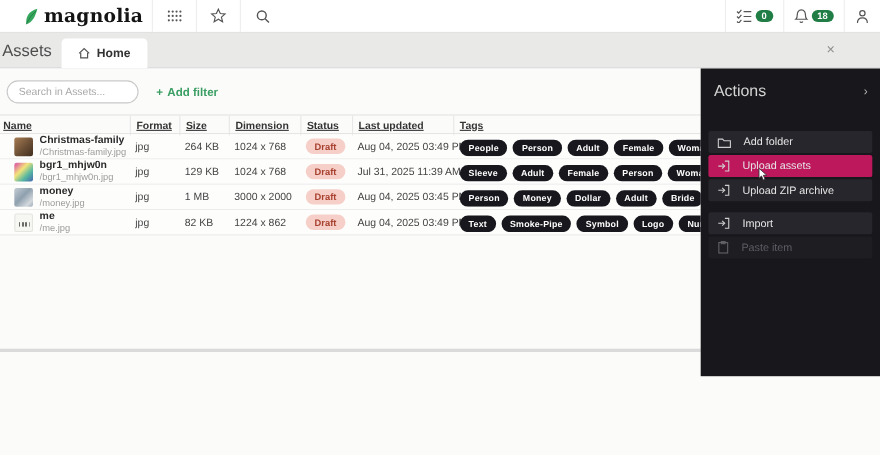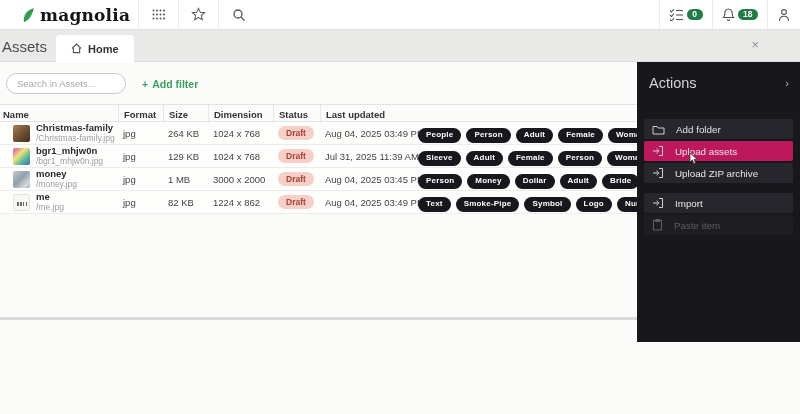--- a/index.html
+++ b/index.html
@@ -23,21 +23,21 @@
 
   
   .content{position:absolute;top:62px;left:0;width:637px;height:258px;background:#fbfbfa;border-bottom:3px solid #dadada;}
   .search-input{position:absolute;left:6px;top:11px;width:120px;height:21px;border:1px solid #c9c9c9;border-radius:11px;padding:0 10px;font-size:9.5px;color:#444;background:#fff;outline:none;font-family:"Liberation Sans",sans-serif;}
   .search-input::placeholder{color:#a9a9a9;}
   .add-filter{position:absolute;left:142px;top:16px;font-size:10.5px;color:#3a9e63;font-weight:bold;display:flex;gap:4px;align-items:center;cursor:pointer;}
 
   .table{position:absolute;top:42px;left:0;right:0;}
   .trow{display:grid;grid-template-columns:118px 45px 45px 65px 47px 92px 1fr;align-items:center;}
   .thead{height:18px;border-top:1px solid #e3e3e3;border-bottom:1px solid #e3e3e3;}
-  .thead .hc{font-size:9.5px;font-weight:bold;color:#333;padding-left:5px;border-left:1px solid #e7e7e7;height:18px;display:flex;align-items:center;}
+  .thead .hc{font-size:9.5px;font-weight:bold;color:#333;padding-left:5px;border-left:1px solid #e7e7e7;height:18px;display:flex;align-items:center;text-decoration:underline;}
   .thead .hc:first-child{border-left:none;padding-left:3px;}
   .rrow{height:23px;border-bottom:1px solid #ececec;background:#fdfdfc;}
   .cell{font-size:9.5px;color:#444;padding-left:5px;white-space:nowrap;}
   .namecell{display:flex;align-items:center;padding-left:13px;}
   .thumb{width:17px;height:17px;border-radius:2px;flex:0 0 17px;}
   .t1{background:linear-gradient(135deg,#a87c54,#6b4f35 55%,#402e1e);}
   .t2{background:linear-gradient(135deg,#e06fa0 10%,#f3e37a 38%,#57b8a0 68%,#4668b0);}
   .t3{background:linear-gradient(135deg,#c3ccd4,#8fa0ae 45%,#d4dade 80%,#9aa8b5);}
   .t4{background:linear-gradient(180deg,#f6f6f3 55%,#e9e9e4 56%,#f6f6f3 60%),#f6f6f3;border:1px solid #e4e4e0;position:relative;}
   .t4::after{content:"";position:absolute;left:3px;bottom:4px;width:10px;height:4px;background:repeating-linear-gradient(90deg,#6b6b66 0 1.5px,transparent 1.5px 3px);}
@@ -149,20 +149,21 @@
   </div>
 
   <div class="table">
     <div class="trow thead">
       <div class="hc">Name</div>
       <div class="hc">Format</div>
       <div class="hc">Size</div>
       <div class="hc">Dimension</div>
       <div class="hc">Status</div>
       <div class="hc">Last updated</div>
+      <div class="hc">Tags</div>
     </div>
 
     <div class="trow rrow">
       <div class="namecell">
         <div class="thumb t1"></div>
         <div class="nameinfo">
           <div class="fname">Christmas-family</div>
           <div class="fpath">/Christmas-family.jpg</div>
         </div>
       </div>

